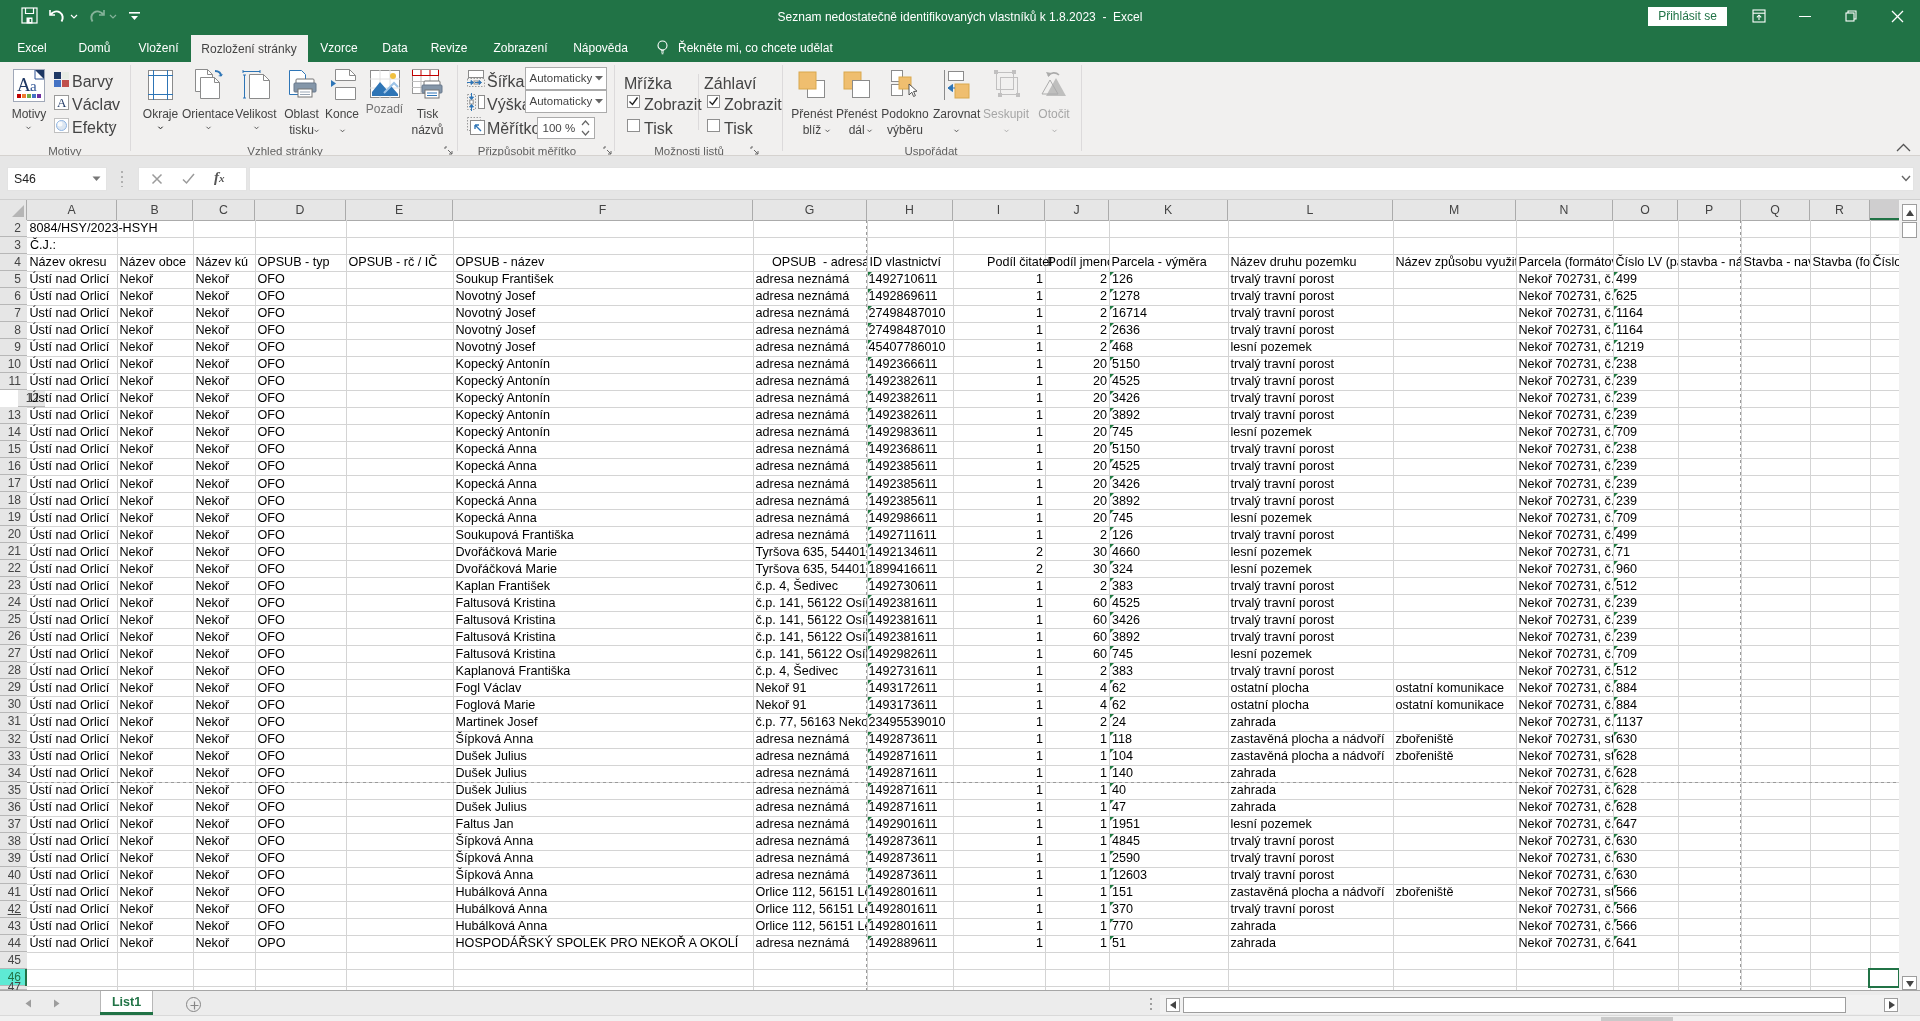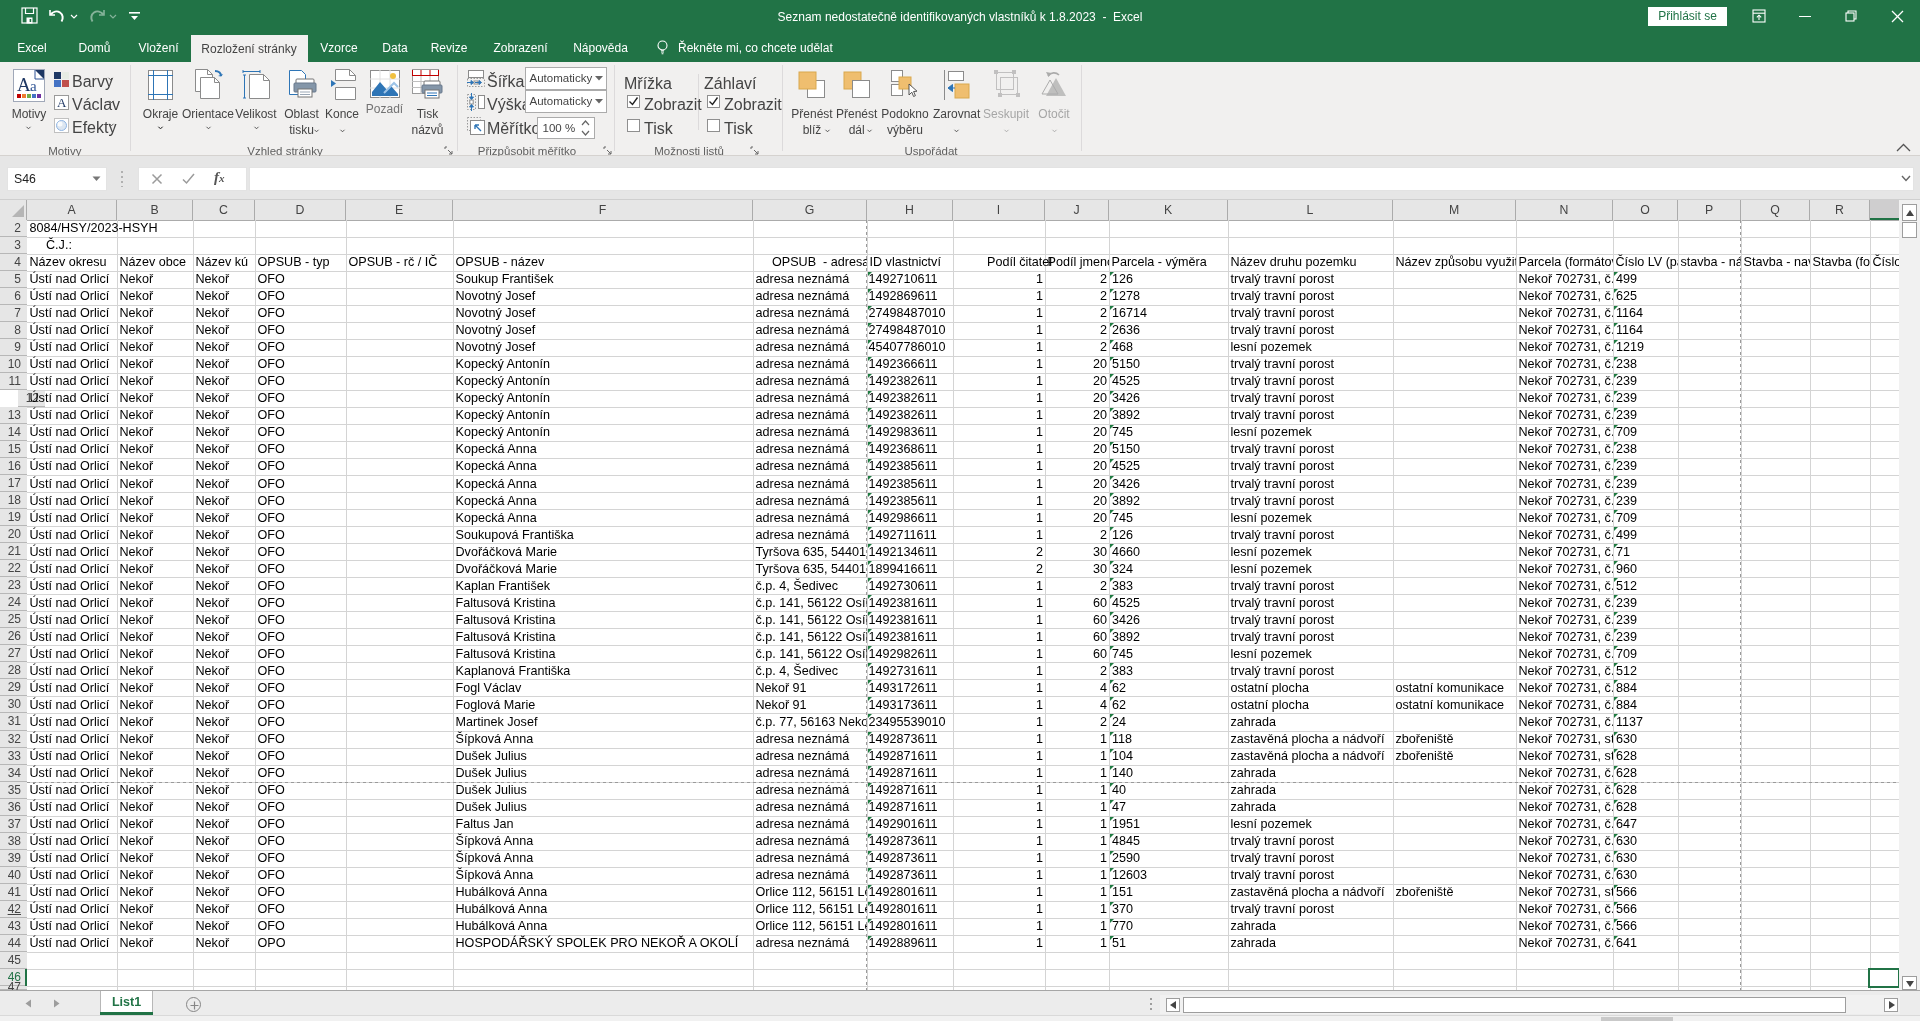--- a/index.html
+++ b/index.html
@@ -460,21 +460,21 @@
     <div class="gut" style="left:0;top:598.66px;width:27px;height:17.03px;line-height:17.03px;">36</div>
     <div class="gut" style="left:0;top:615.69px;width:27px;height:17.03px;line-height:17.03px;">37</div>
     <div class="gut" style="left:0;top:632.72px;width:27px;height:17.03px;line-height:17.03px;">38</div>
     <div class="gut" style="left:0;top:649.76px;width:27px;height:17.03px;line-height:17.03px;">39</div>
     <div class="gut" style="left:0;top:666.79px;width:27px;height:17.03px;line-height:17.03px;">40</div>
     <div class="gut" style="left:0;top:683.83px;width:27px;height:17.03px;line-height:17.03px;">41</div>
     <div class="gut" style="left:0;top:700.86px;width:27px;height:17.03px;line-height:17.03px;text-decoration:underline;">42</div>
     <div class="gut" style="left:0;top:717.89px;width:27px;height:17.03px;line-height:17.03px;">43</div>
     <div class="gut" style="left:0;top:734.93px;width:27px;height:17.03px;line-height:17.03px;">44</div>
     <div class="gut" style="left:0;top:751.96px;width:27px;height:17.03px;line-height:17.03px;">45</div>
-    <div class="gut" style="left:0;top:769.00px;width:27px;height:17.03px;line-height:17.03px;background:#e5e5e5;color:#217346;">46</div>
+    <div class="gut" style="left:0;top:769.00px;width:27px;height:17.03px;line-height:17.03px;background:#5eead4;color:#217346;">46</div>
     <div class="gut" style="left:0;top:786.03px;width:27px;height:3.97px;line-height:3.97px;">47</div>
     <div class="abs" style="left:25px;top:769.00px;width:2px;height:17.03px;background:#217346"></div>
     <div class="vl" style="left:117px;top:19.5px;height:770.50px"></div>
     <div class="vl" style="left:193px;top:19.5px;height:770.50px"></div>
     <div class="vl" style="left:255px;top:19.5px;height:770.50px"></div>
     <div class="vl" style="left:346px;top:19.5px;height:770.50px"></div>
     <div class="vl" style="left:453px;top:19.5px;height:770.50px"></div>
     <div class="vl" style="left:753px;top:19.5px;height:770.50px"></div>
     <div class="vl" style="left:867px;top:19.5px;height:770.50px"></div>
     <div class="vl" style="left:953px;top:19.5px;height:770.50px"></div>
@@ -529,21 +529,21 @@
     <div class="hl" style="left:27px;top:683.83px;width:1871.50px"></div>
     <div class="hl" style="left:27px;top:700.86px;width:1871.50px"></div>
     <div class="hl" style="left:27px;top:717.89px;width:1871.50px"></div>
     <div class="hl" style="left:27px;top:734.93px;width:1871.50px"></div>
     <div class="hl" style="left:27px;top:751.96px;width:1871.50px"></div>
     <div class="hl" style="left:27px;top:769.00px;width:1871.50px"></div>
     <div class="hl" style="left:27px;top:786.03px;width:1871.50px"></div>
     <div class="abs" style="left:1898.5px;top:0;width:1px;height:790.00px;background:#ababab"></div>
     <div class="abs" style="left:0;top:790.00px;width:1899px;height:1px;background:#a6a6a6"></div>
     <div class="cell " style="left:27px;top:20.00px;width:426px;height:16.5px;padding-left:2.5px">8084/HSY/2023-HSYH</div>
-    <div class="cell " style="left:27px;top:37.03px;width:426px;height:16.5px;padding-left:19px">Č.J.:</div>
+    <div class="cell " style="left:11px;top:37.03px;width:426px;height:16.5px;padding-left:19px">Č.J.:</div>
     <div class="cell " style="left:27px;top:54.07px;width:90px;height:16.5px;padding-left:2.5px">Název okresu</div>
     <div class="cell " style="left:117px;top:54.07px;width:76px;height:16.5px;padding-left:2.5px">Název obce</div>
     <div class="cell " style="left:193px;top:54.07px;width:62px;height:16.5px;padding-left:2.5px">Název kú</div>
     <div class="cell " style="left:255px;top:54.07px;width:91px;height:16.5px;padding-left:2.5px">OPSUB - typ</div>
     <div class="cell " style="left:346px;top:54.07px;width:107px;height:16.5px;padding-left:2.5px">OPSUB - rč / IČ</div>
     <div class="cell " style="left:453px;top:54.07px;width:300px;height:16.5px;padding-left:2.5px">OPSUB - název</div>
     <div class="cell " style="left:753px;top:54.07px;width:114px;height:16.5px;padding-left:19px">OPSUB&nbsp; - adresa</div>
     <div class="cell " style="left:867px;top:54.07px;width:86px;height:16.5px;padding-left:2.5px">ID vlastnictví</div>
     <div class="cell " style="left:983px;top:54.07px;width:92px;height:16.5px;padding-left:4px">Podíl čitatel</div>
     <div class="cell " style="left:1045px;top:54.07px;width:64px;height:16.5px;padding-left:2.5px">Podíl jmenovatel</div>

